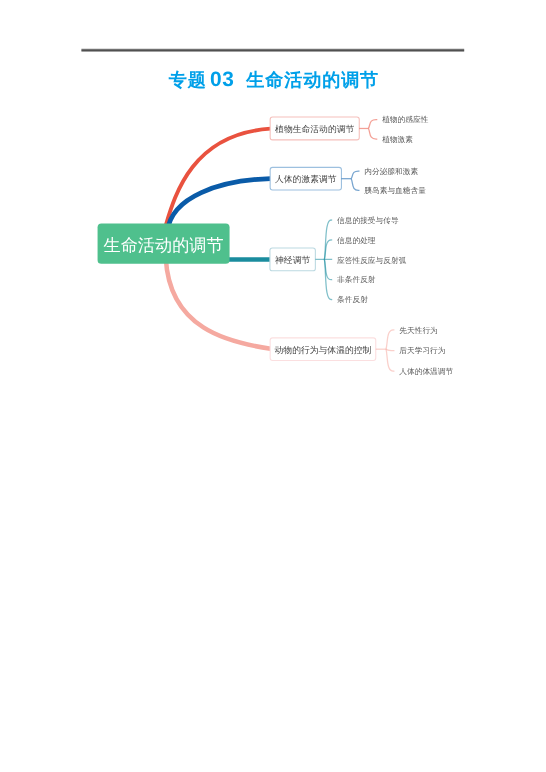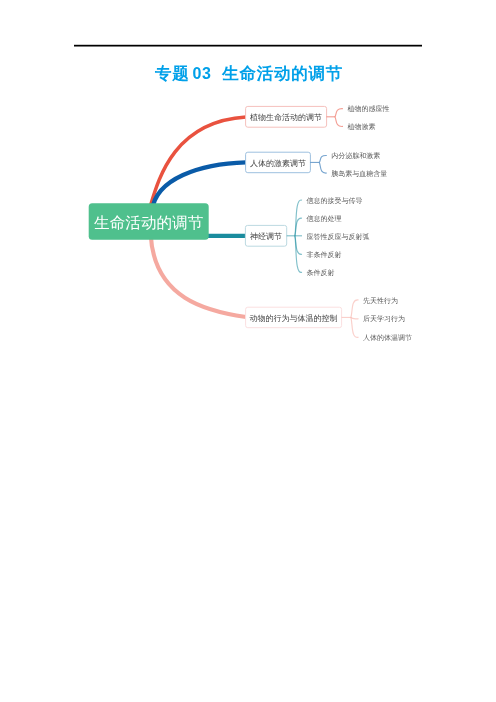--- a/index.html
+++ b/index.html
@@ -4,21 +4,21 @@
 <style>
   html,body{margin:0;padding:0;background:#ffffff;}
   body{width:496px;height:702px;position:relative;overflow:hidden;
        font-family:"Liberation Sans",sans-serif;-webkit-font-smoothing:antialiased;}
   .page{position:absolute;left:0;top:0;width:496px;height:702px;background:#fff;}
   .header-rule{position:absolute;left:74px;top:45px;width:348px;height:1px;background:#000;
                box-shadow:0 1px 0 0 #7a7a7a, 0 -1px 0 0 #c8c8c8;}
   .doc-title{position:absolute;left:1px;top:63.5px;width:496px;text-align:center;
              font-family:"Liberation Sans",sans-serif;font-weight:bold;font-size:16.5px;
              letter-spacing:0.75px;color:#00a0e9;white-space:pre;line-height:18px;}
-  .doc-title .num{font-size:16px;margin-left:3px;letter-spacing:0.6px;}
+  .doc-title .num{font-size:19px;margin-left:3px;letter-spacing:0.6px;}
   .mindmap{position:absolute;left:0;top:0;width:496px;height:702px;-webkit-font-smoothing:antialiased;shape-rendering:geometricPrecision;}
   .mm-node-text{font-family:"Liberation Sans",sans-serif;font-size:8px;fill:#404040;-webkit-font-smoothing:antialiased;text-rendering:geometricPrecision;}
   .mm-leaf-text{font-family:"Liberation Sans",sans-serif;font-size:7px;fill:#595959;-webkit-font-smoothing:antialiased;text-rendering:geometricPrecision;}
   .mm-root-text{font-family:"Liberation Sans",sans-serif;font-size:15.6px;fill:#ffffff;-webkit-font-smoothing:antialiased;}
 </style>
 </head>
 <body>
 
 <div class="page">
   <div class="header-rule"></div>

